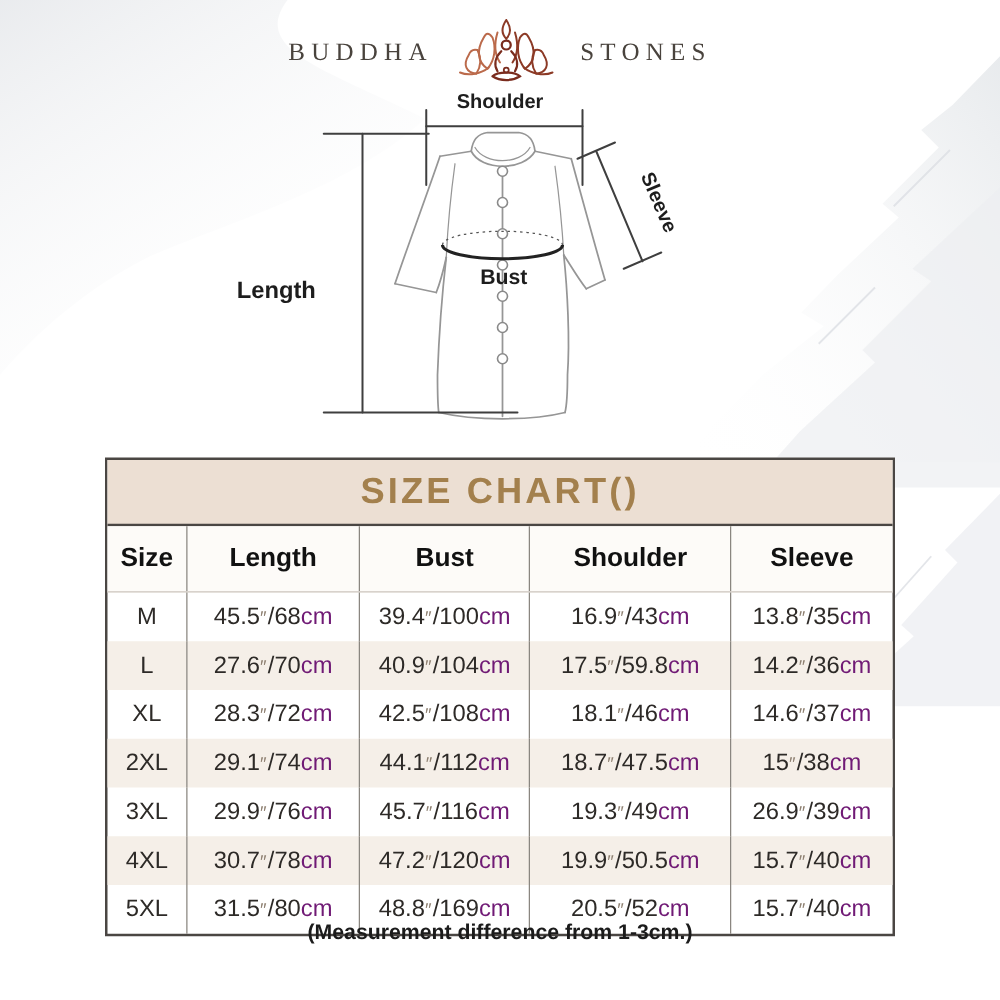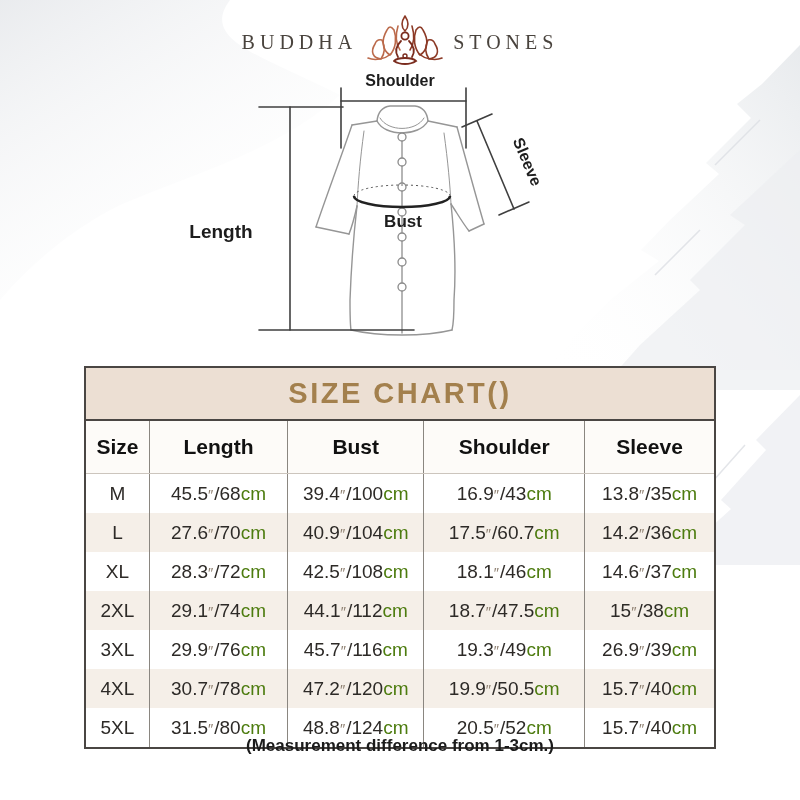--- a/index.html
+++ b/index.html
@@ -11,21 +11,21 @@
     overflow:hidden;
   }
   .stage{position:absolute;inset:0;width:800px;height:800px;}
 
   
   .watermark{position:absolute;inset:0;z-index:0;pointer-events:none;}
 
   
   .logo-row{
     position:absolute;top:16px;left:0;width:100%;height:52px;
-    display:flex;justify-content:center;align-items:center;gap:8px;
+    display:flex;justify-content:center;align-items:center;gap:19px;
     z-index:2;
   }
   .logo-text{
     font-family:"Liberation Serif",serif;
     font-size:20px;letter-spacing:5px;color:#49433d;font-weight:500;
   }
   .lotus{width:80px;height:56px;flex:0 0 auto;}
 
   
   .diagram{position:absolute;top:0;left:0;z-index:1;pointer-events:none;}
@@ -55,21 +55,21 @@
   .size-table th:first-child,.size-table td:first-child{border-left:none;}
   .size-table thead th{
     height:52px;font-size:21px;font-weight:bold;color:#111111;
     background:#fdfbf8;border-bottom:1px solid #ccc5bd;
   }
   .size-table tbody td{height:39px;font-size:19px;color:#2d2a27;}
   .size-table tbody tr.alt{background:#f5efe8;}
   td.size-col{font-size:21px;color:#1b1b1b;}
   .num{color:#2d2a27;}
   .inch{color:#8f8172;font-size:0.78em;margin:0 1px 0 0;}
-  .cm{color:#4d7c0f;}
+  .cm{color:#701a75;}
 
   .footnote{
     position:absolute;left:84px;top:736px;width:632px;text-align:center;
     font-size:17px;font-weight:bold;color:#1b1b1b;z-index:2;
   }
 </style>
 </head>
 <body>
 
 <div class="stage">
@@ -202,21 +202,21 @@
     <td><span class="num">45.5</span><span class="inch">″</span><span class="num">/68</span><span class="cm">cm</span></td>
     <td><span class="num">39.4</span><span class="inch">″</span><span class="num">/100</span><span class="cm">cm</span></td>
     <td><span class="num">16.9</span><span class="inch">″</span><span class="num">/43</span><span class="cm">cm</span></td>
     <td><span class="num">13.8</span><span class="inch">″</span><span class="num">/35</span><span class="cm">cm</span></td>
   </tr>
 
   <tr class="alt">
     <td class="size-col">L</td>
     <td><span class="num">27.6</span><span class="inch">″</span><span class="num">/70</span><span class="cm">cm</span></td>
     <td><span class="num">40.9</span><span class="inch">″</span><span class="num">/104</span><span class="cm">cm</span></td>
-    <td><span class="num">17.5</span><span class="inch">″</span><span class="num">/60.7</span><span class="cm">cm</span></td>
+    <td><span class="num">17.5</span><span class="inch">″</span><span class="num">/59.8</span><span class="cm">cm</span></td>
     <td><span class="num">14.2</span><span class="inch">″</span><span class="num">/36</span><span class="cm">cm</span></td>
   </tr>
 
   <tr>
     <td class="size-col">XL</td>
     <td><span class="num">28.3</span><span class="inch">″</span><span class="num">/72</span><span class="cm">cm</span></td>
     <td><span class="num">42.5</span><span class="inch">″</span><span class="num">/108</span><span class="cm">cm</span></td>
     <td><span class="num">18.1</span><span class="inch">″</span><span class="num">/46</span><span class="cm">cm</span></td>
     <td><span class="num">14.6</span><span class="inch">″</span><span class="num">/37</span><span class="cm">cm</span></td>
   </tr>
@@ -241,21 +241,21 @@
     <td class="size-col">4XL</td>
     <td><span class="num">30.7</span><span class="inch">″</span><span class="num">/78</span><span class="cm">cm</span></td>
     <td><span class="num">47.2</span><span class="inch">″</span><span class="num">/120</span><span class="cm">cm</span></td>
     <td><span class="num">19.9</span><span class="inch">″</span><span class="num">/50.5</span><span class="cm">cm</span></td>
     <td><span class="num">15.7</span><span class="inch">″</span><span class="num">/40</span><span class="cm">cm</span></td>
   </tr>
 
   <tr>
     <td class="size-col">5XL</td>
     <td><span class="num">31.5</span><span class="inch">″</span><span class="num">/80</span><span class="cm">cm</span></td>
-    <td><span class="num">48.8</span><span class="inch">″</span><span class="num">/124</span><span class="cm">cm</span></td>
+    <td><span class="num">48.8</span><span class="inch">″</span><span class="num">/169</span><span class="cm">cm</span></td>
     <td><span class="num">20.5</span><span class="inch">″</span><span class="num">/52</span><span class="cm">cm</span></td>
     <td><span class="num">15.7</span><span class="inch">″</span><span class="num">/40</span><span class="cm">cm</span></td>
   </tr>
 </tbody>
     </table>
   </div>
 
   <div class="footnote">(Measurement difference from 1-3cm.)</div>
 
 </div>

